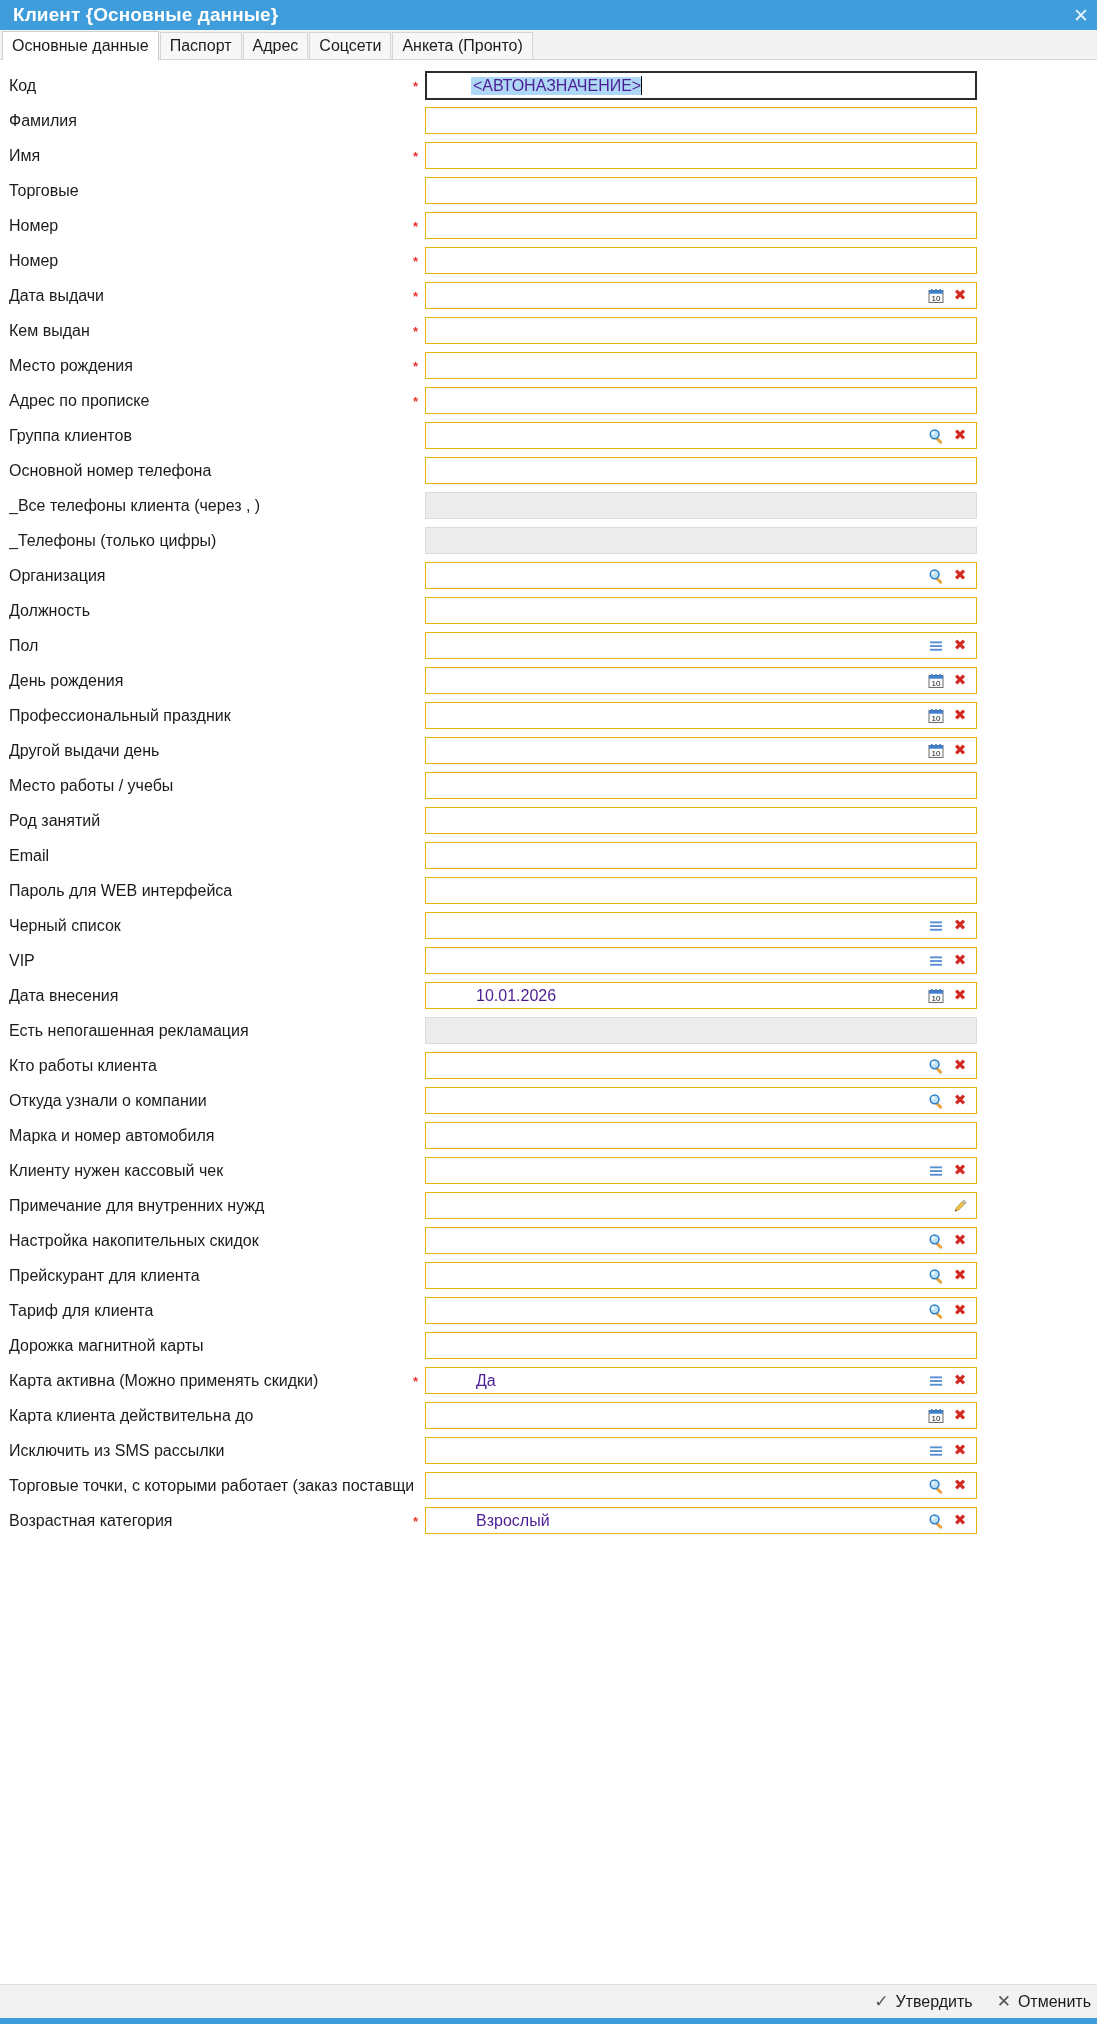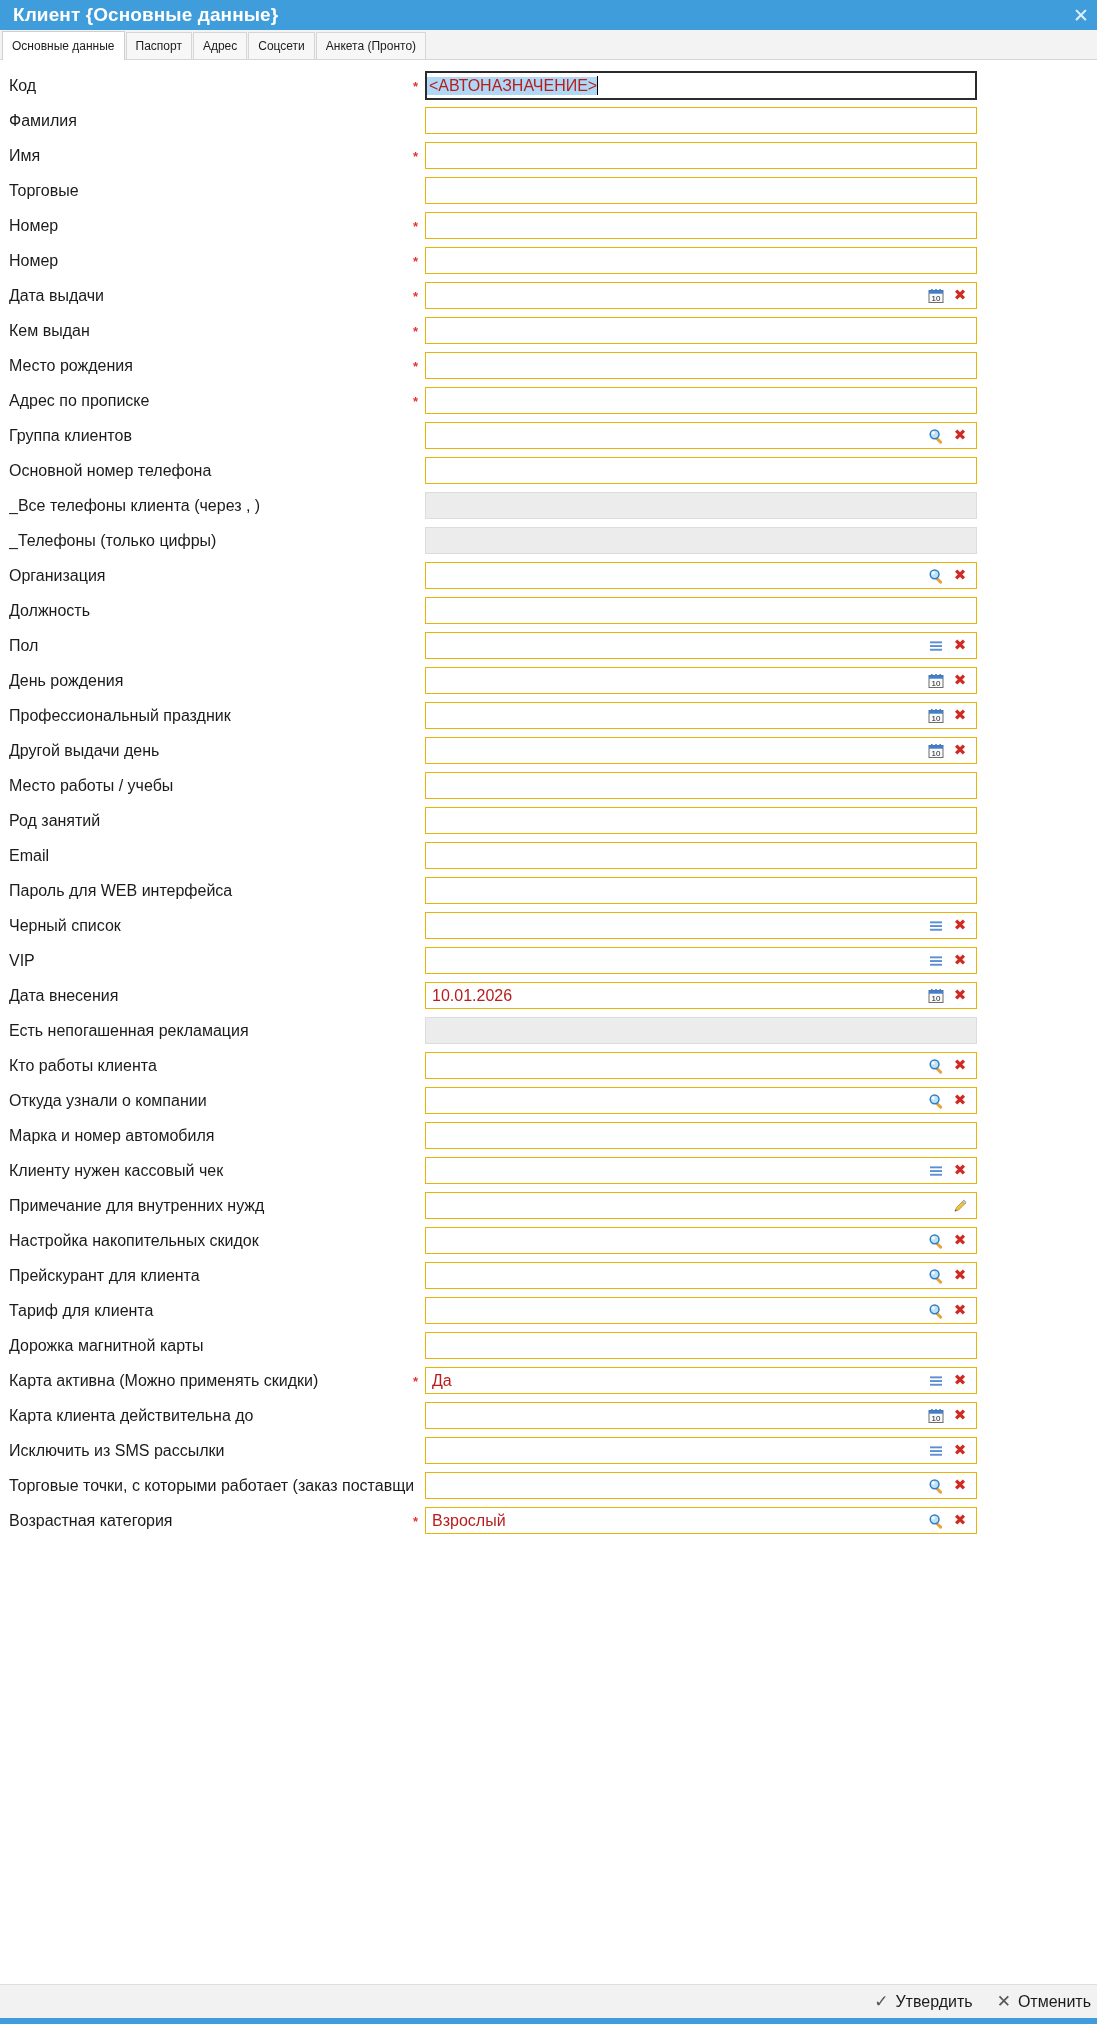--- a/index.html
+++ b/index.html
@@ -46,21 +46,21 @@
     background: #f3f3f3;
     border-bottom: 1px solid #d6d6d6;
     display: flex;
     align-items: flex-end;
     padding-left: 2px;
   }
   .tab {
     height: 27px;
     line-height: 26px;
     padding: 0 9px;
-    font-size: 12px;
+    font-size: 16px;
     color: #1c1c1c;
     background: #f7f7f7;
     border: 1px solid #d6d6d6;
     border-bottom: none;
     margin-right: 1px;
     white-space: nowrap;
     cursor: default;
   }
   .tab.active {
     background: #ffffff;
@@ -114,25 +114,26 @@
   .field.disabled {
     background: #ececec;
     border-color: #dcdcdc;
   }
   .field.focused {
     border: 2px solid #2b2b2b;
     height: 29px;
   }
   .field .value {
     font-size: 16px;
-    color: #b91c1c;
+    color: #4c1d95;
     padding-left: 6px;
     white-space: nowrap;
     overflow: hidden;
     flex: 1 1 auto;
+    margin-left: 44px;
   }
   .field .value.sel {
     background: #aed8f5;
     display: inline-block;
     flex: 0 0 auto;
     padding-left: 2px;
     padding-right: 0px;
   }
   .caret {
     display: inline-block;

